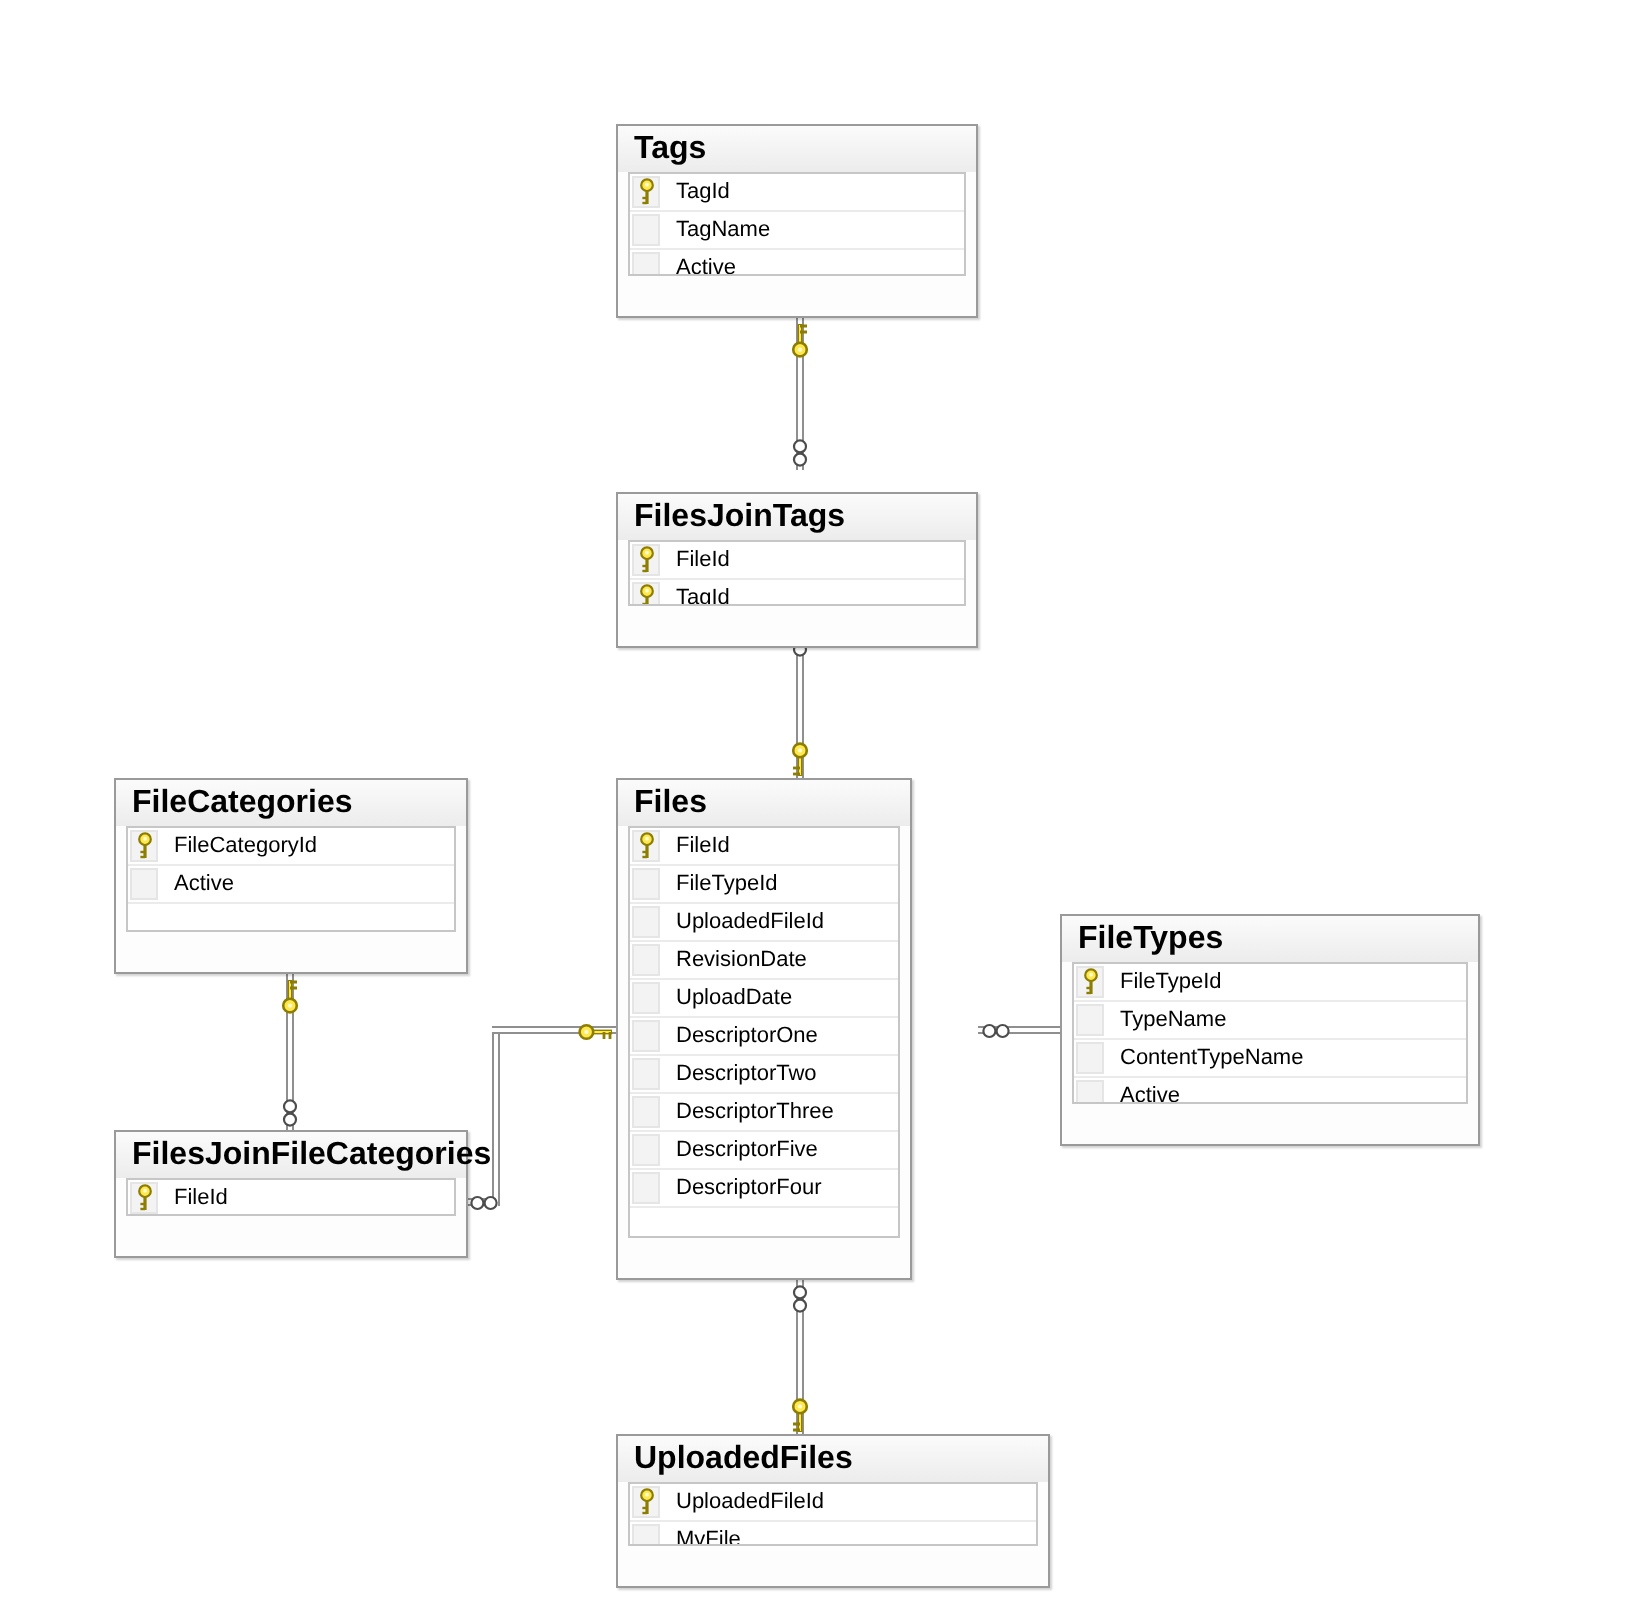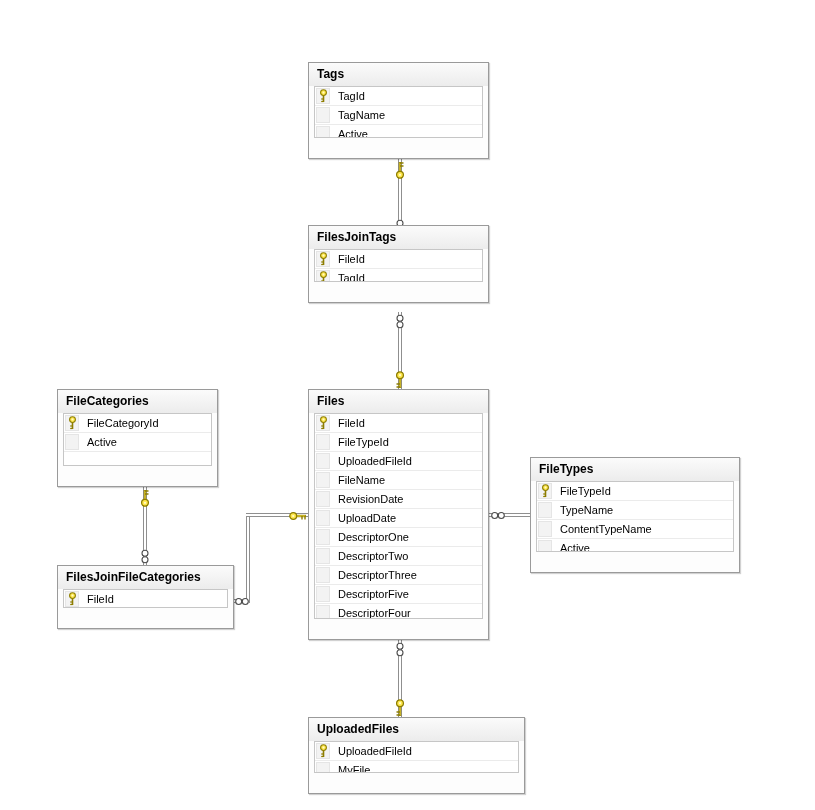--- a/index.html
+++ b/index.html
@@ -4,21 +4,21 @@
 <style>
   * { box-sizing: border-box; margin: 0; padding: 0; }
   html, body { width: 815px; height: 810px; background: #ffffff; overflow: hidden;
     font-family: "Liberation Sans", sans-serif; }
   .canvas { position: relative; width: 815px; height: 810px; background: #ffffff; }
 
   
   .tbl { position: absolute; background: #fdfdfd; border: 1px solid #9a9a9a;
     box-shadow: 1px 1px 1px rgba(0,0,0,0.18); display: flex; flex-direction: column; }
   .tbl-header { height: 23px; line-height: 23px; padding-left: 8px;
-    font-size: 12px; font-weight: bold; color: #000;
+    font-size: 16px; font-weight: bold; color: #000;
     background: linear-gradient(#fbfbfb, #ececec); flex: 0 0 auto; }
   .tbl-grid { flex: 1 1 auto; margin: 0 5px 20px 5px; border: 1px solid #c6c6c6;
     background: #ffffff; overflow: hidden; }
   .tbl-row { display: flex; align-items: center; height: 19px;
     border-bottom: 1px solid #ebebeb; background: #ffffff; }
   .icon-cell { width: 14px; height: 16px; margin: 1px 2px 1px 1px;
     background: #f3f3f3; border: 1px solid #e5e5e5; flex: 0 0 auto;
     display: flex; align-items: center; justify-content: center; }
   .col-name { font-size: 11px; color: #000; padding-left: 6px; white-space: nowrap; }
 
@@ -166,21 +166,21 @@
           <div class="icon-cell"></div>
           <div class="col-name">TagName</div>
         </div>
         <div class="tbl-row">
           <div class="icon-cell"></div>
           <div class="col-name">Active</div>
         </div>
       </div>
   </div>
 
-  <div class="tbl" style="left:308px; top:225px; width:181px; height:78px">
+  <div class="tbl" style="left:308px; top:246px; width:181px; height:78px">
     <div class="tbl-header"><span class="tbl-title">FilesJoinTags</span></div>
     <div class="tbl-grid">
         <div class="tbl-row">
           <div class="icon-cell">
             <svg width="9" height="14" viewBox="0 0 9 14">
               <circle cx="4.5" cy="3.6" r="2.9" fill="#ffe84d" stroke="#8d7d00" stroke-width="1.1"></circle>
               <circle cx="4.5" cy="3.4" r="1" fill="#fffbd0"></circle>
               <line x1="4.5" y1="6.5" x2="4.5" y2="13" stroke="#8d7d00" stroke-width="1.6"></line>
               <line x1="4.5" y1="10" x2="2.2" y2="10" stroke="#8d7d00" stroke-width="1.2"></line>
               <line x1="4.5" y1="12.5" x2="2.2" y2="12.5" stroke="#8d7d00" stroke-width="1.2"></line>
@@ -196,21 +196,21 @@
               <line x1="4.5" y1="6.5" x2="4.5" y2="13" stroke="#8d7d00" stroke-width="1.6"></line>
               <line x1="4.5" y1="10" x2="2.2" y2="10" stroke="#8d7d00" stroke-width="1.2"></line>
               <line x1="4.5" y1="12.5" x2="2.2" y2="12.5" stroke="#8d7d00" stroke-width="1.2"></line>
             </svg>
           </div>
           <div class="col-name">TagId</div>
         </div>
       </div>
   </div>
 
-  <div class="tbl" style="left:57px;  top:389px; width:161px; height:98px">
+  <div class="tbl" style="left:57px;  top:389px; width:177px; height:98px">
     <div class="tbl-header"><span class="tbl-title">FileCategories</span></div>
     <div class="tbl-grid">
         <div class="tbl-row">
           <div class="icon-cell">
             <svg width="9" height="14" viewBox="0 0 9 14">
               <circle cx="4.5" cy="3.6" r="2.9" fill="#ffe84d" stroke="#8d7d00" stroke-width="1.1"></circle>
               <circle cx="4.5" cy="3.4" r="1" fill="#fffbd0"></circle>
               <line x1="4.5" y1="6.5" x2="4.5" y2="13" stroke="#8d7d00" stroke-width="1.6"></line>
               <line x1="4.5" y1="10" x2="2.2" y2="10" stroke="#8d7d00" stroke-width="1.2"></line>
               <line x1="4.5" y1="12.5" x2="2.2" y2="12.5" stroke="#8d7d00" stroke-width="1.2"></line>
@@ -218,21 +218,21 @@
           </div>
           <div class="col-name">FileCategoryId</div>
         </div>
         <div class="tbl-row">
           <div class="icon-cell"></div>
           <div class="col-name">Active</div>
         </div>
       </div>
   </div>
 
-  <div class="tbl" style="left:308px; top:389px; width:181px; height:251px">
+  <div class="tbl" style="left:308px; top:389px; width:148px; height:251px">
     <div class="tbl-header"><span class="tbl-title">Files</span></div>
     <div class="tbl-grid">
         <div class="tbl-row">
           <div class="icon-cell">
             <svg width="9" height="14" viewBox="0 0 9 14">
               <circle cx="4.5" cy="3.6" r="2.9" fill="#ffe84d" stroke="#8d7d00" stroke-width="1.1"></circle>
               <circle cx="4.5" cy="3.4" r="1" fill="#fffbd0"></circle>
               <line x1="4.5" y1="6.5" x2="4.5" y2="13" stroke="#8d7d00" stroke-width="1.6"></line>
               <line x1="4.5" y1="10" x2="2.2" y2="10" stroke="#8d7d00" stroke-width="1.2"></line>
               <line x1="4.5" y1="12.5" x2="2.2" y2="12.5" stroke="#8d7d00" stroke-width="1.2"></line>
@@ -240,24 +240,20 @@
           </div>
           <div class="col-name">FileId</div>
         </div>
         <div class="tbl-row">
           <div class="icon-cell"></div>
           <div class="col-name">FileTypeId</div>
         </div>
         <div class="tbl-row">
           <div class="icon-cell"></div>
           <div class="col-name">UploadedFileId</div>
-        </div>
-        <div class="tbl-row">
-          <div class="icon-cell"></div>
-          <div class="col-name">FileName</div>
         </div>
         <div class="tbl-row">
           <div class="icon-cell"></div>
           <div class="col-name">RevisionDate</div>
         </div>
         <div class="tbl-row">
           <div class="icon-cell"></div>
           <div class="col-name">UploadDate</div>
         </div>
         <div class="tbl-row">

